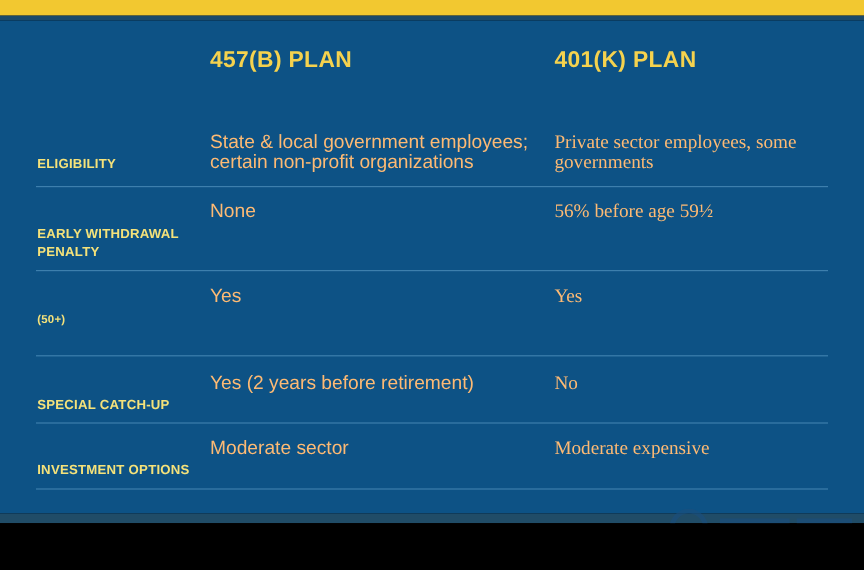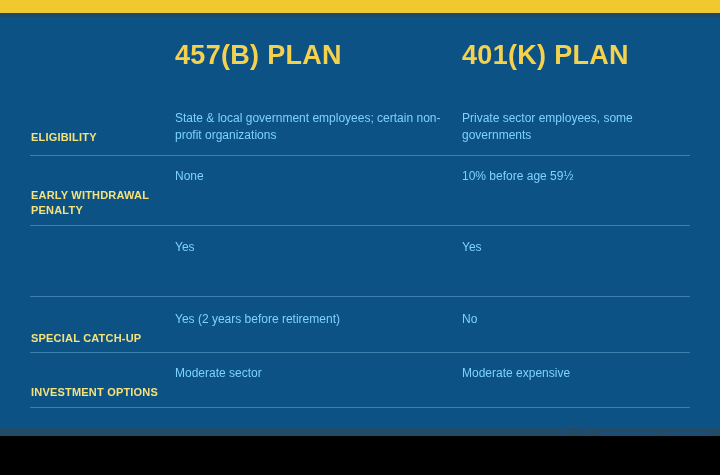--- a/index.html
+++ b/index.html
@@ -65,21 +65,21 @@
     top: 436px;
     width: 720px;
     height: 39px;
     background: #000000;
   }
 
   
   .col-head {
     position: absolute;
     top: 40px;
-    font-size: 27px;
+    font-size: 19px;
     font-weight: bold;
     color: #f5d24e;
     letter-spacing: 0.3px;
     white-space: nowrap;
   }
   .col-head.c1 { left: 175px; }
   .col-head.c2 { left: 462px; }
 
   
   .row {
@@ -98,26 +98,26 @@
     letter-spacing: 0.2px;
     text-transform: uppercase;
     margin-top: 20px;
   }
   .row-label .sub {
     font-size: 9.5px;
     display: block;
   }
   .cell {
     position: absolute;
-    font-size: 12px;
-    color: #7dd3fc;
+    font-size: 16px;
+    color: #fdba74;
     line-height: 17px;
   }
   .cell.c1 { left: 175px; width: 270px; }
-  .cell.c2 { left: 462px; width: 235px; }
+  .cell.c2 { left: 462px; width: 235px; font-family: Liberation Serif, serif; }
 
   .divider {
     position: absolute;
     left: 30px;
     width: 660px;
     height: 1px;
     background: #3d7fad;
   }
 
   
@@ -147,26 +147,27 @@
   <div class="row" style="top:110px;">
     <div class="row-label">ELIGIBILITY</div>
     <div class="cell c1">State &amp; local government employees; certain non-profit organizations</div>
     <div class="cell c2">Private sector employees, some governments</div>
   </div>
   <div class="divider" style="top:155px;"></div>
 
   <div class="row" style="top:168px;">
     <div class="row-label">EARLY WITHDRAWAL PENALTY</div>
     <div class="cell c1">None</div>
-    <div class="cell c2">10% before age 59½</div>
+    <div class="cell c2">56% before age 59½</div>
   </div>
   <div class="divider" style="top:225px;"></div>
 
   <div class="row" style="top:239px;">
     <div class="row-label">
+      <span class="sub">(50+)</span>
     </div>
     <div class="cell c1">Yes</div>
     <div class="cell c2">Yes</div>
   </div>
   <div class="divider" style="top:296px;"></div>
 
   <div class="row" style="top:311px;">
     <div class="row-label">SPECIAL CATCH-UP</div>
     <div class="cell c1">Yes (2 years before retirement)</div>
     <div class="cell c2">No</div>

